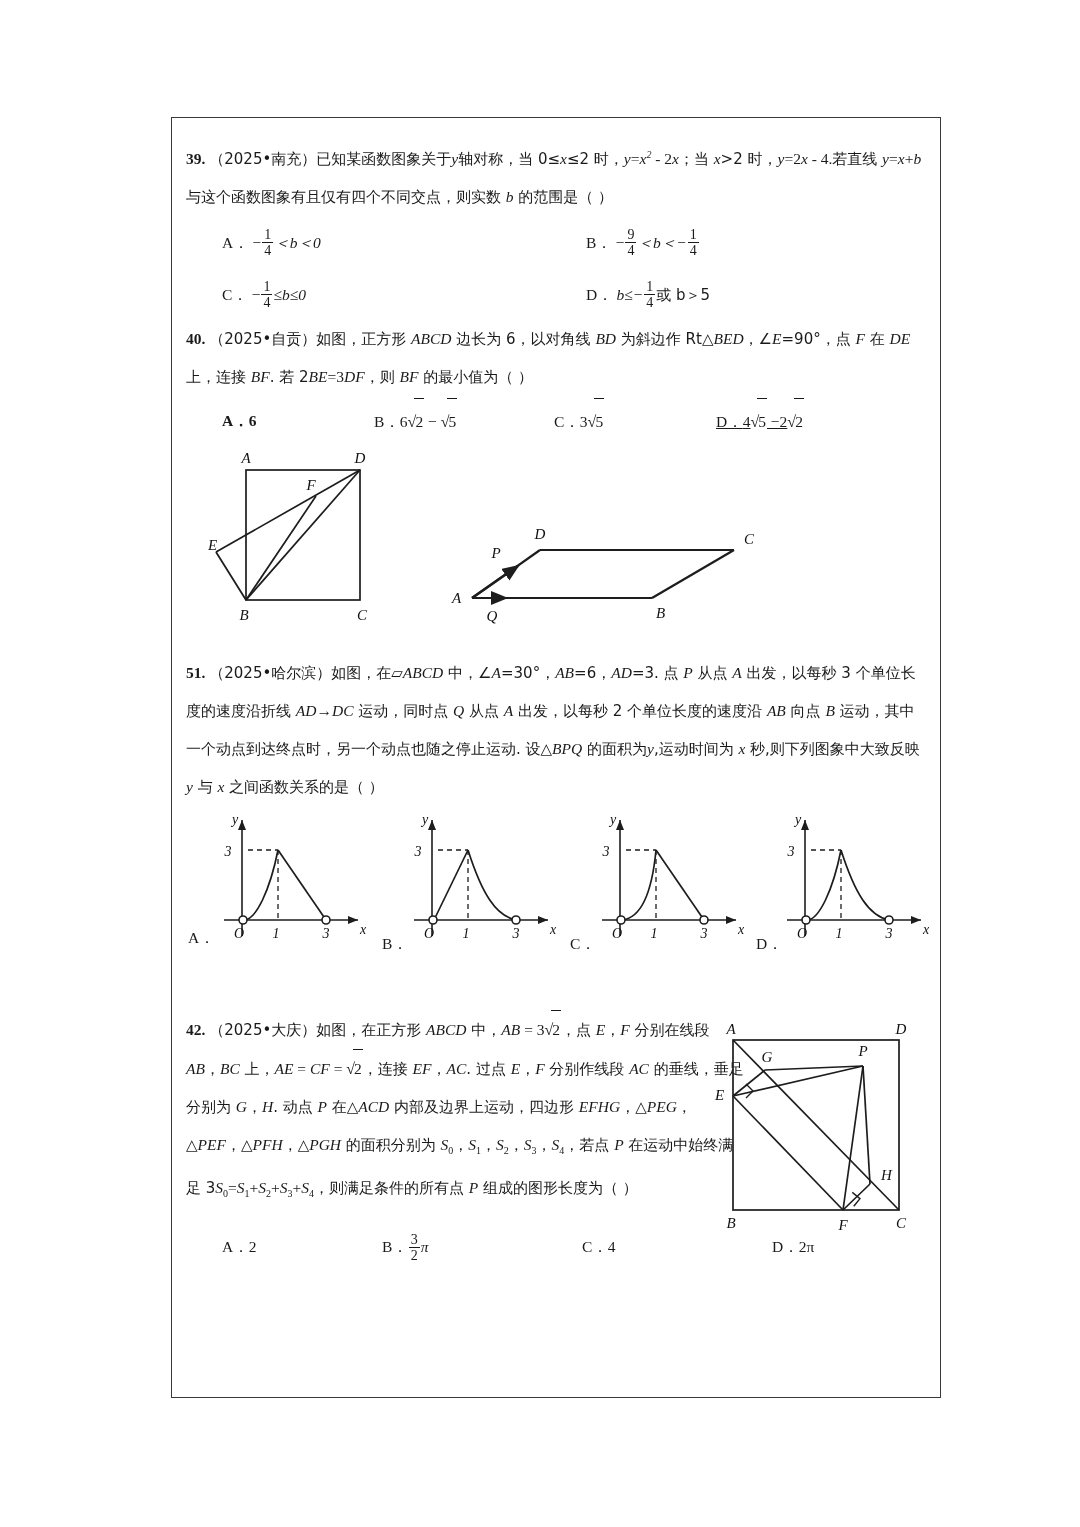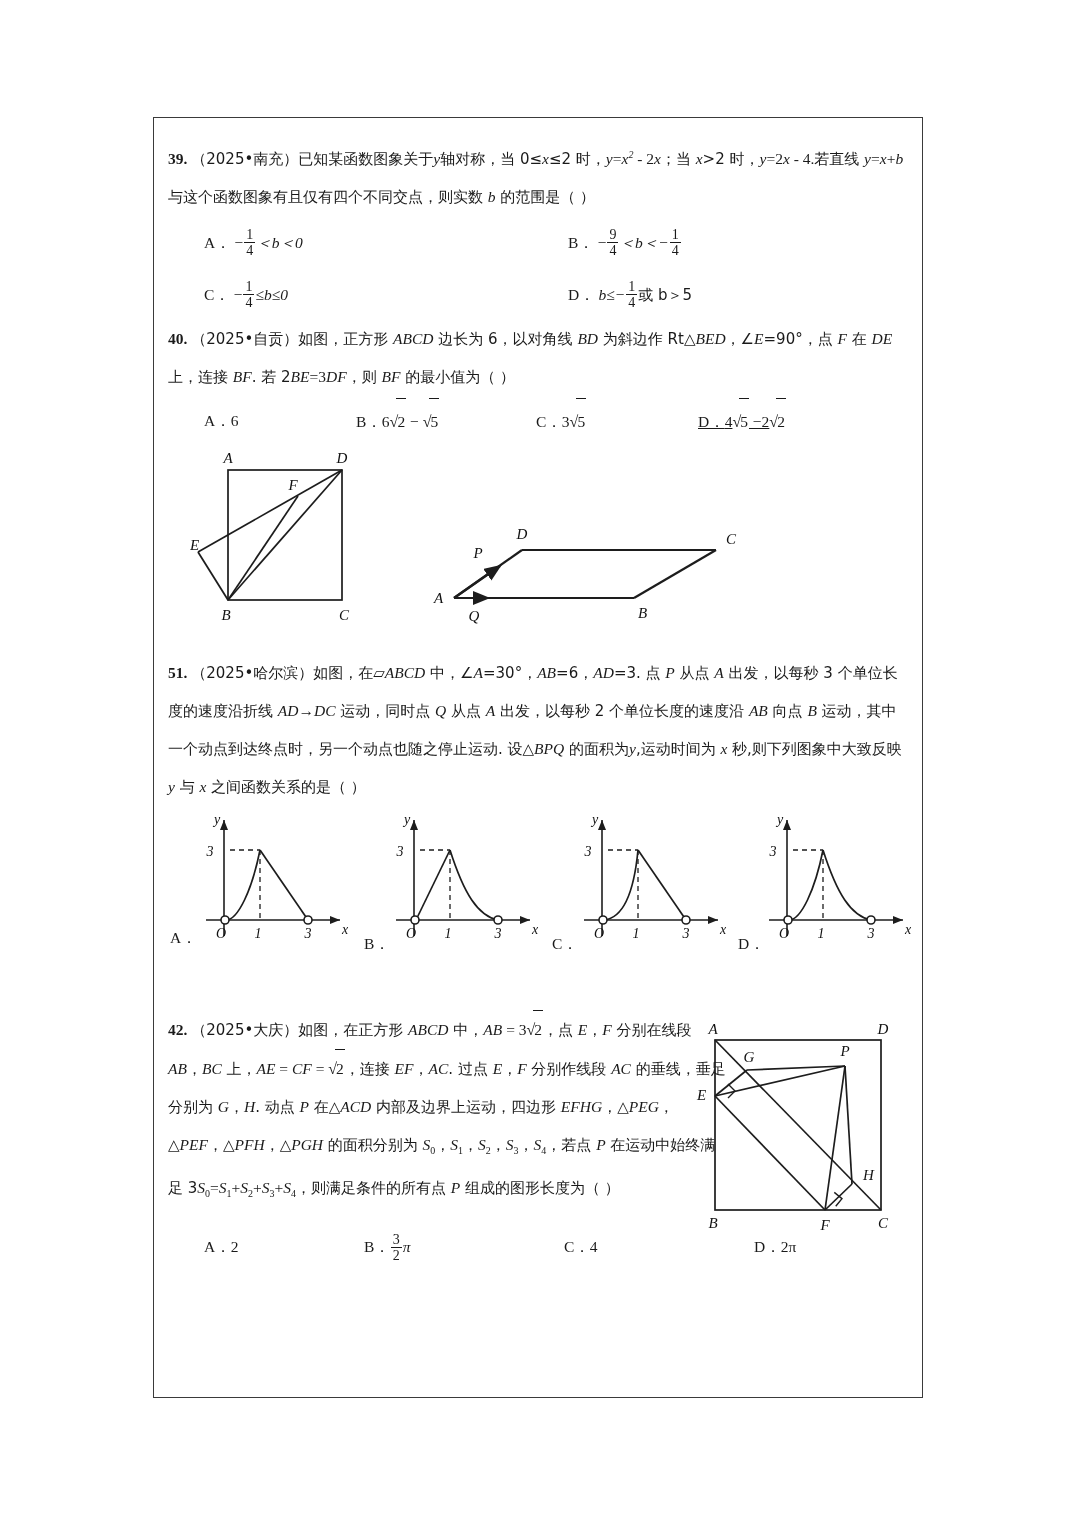--- a/index.html
+++ b/index.html
@@ -10,21 +10,21 @@
   body {
     width: 1080px;
     height: 1527px;
     font-family: "Liberation Serif", "DejaVu Serif", serif;
     color: #1a1a1a;
     position: relative;
     overflow: hidden;
   }
   .page-frame {
     position: absolute;
-    left: 153px;
+    left: 171px;
     top: 117px;
     width: 770px;
     height: 1281px;
     border: 1.5px solid #3a3a3a;
     box-sizing: border-box;
     padding-left: 20px;
   }
   .page-inner {
     position: absolute;
     left: 0; top: 0;
@@ -86,21 +86,21 @@
   #q39 { margin-top: 2px; }
   #q39-opts { height: 96px; margin-top: 4px; }
   #q39-A { left: 36px;  top: 0; }
   #q39-B { left: 400px; top: 0; }
   #q39-C { left: 36px;  top: 52px; }
   #q39-D { left: 400px; top: 52px; }
 
   
   #q40 { margin-top: 4px; }
   #q40-opts { height: 48px; margin-top: 2px; }
-  #q40-A { left: 36px;  top: 0; }
+  #q40-A { left: 36px;  top: 0; font-weight: bold; }
   #q40-B { left: 188px; top: 0; text-align: center; }
   #q40-C { left: 368px; top: 0; }
   #q40-D { left: 530px; top: 0; text-decoration: underline; }
 
   #q40-figs {
     position: relative;
     height: 200px;
     margin-top: 2px;
   }
   #fig40a { position: absolute; left: 22px;  top: 0; }

